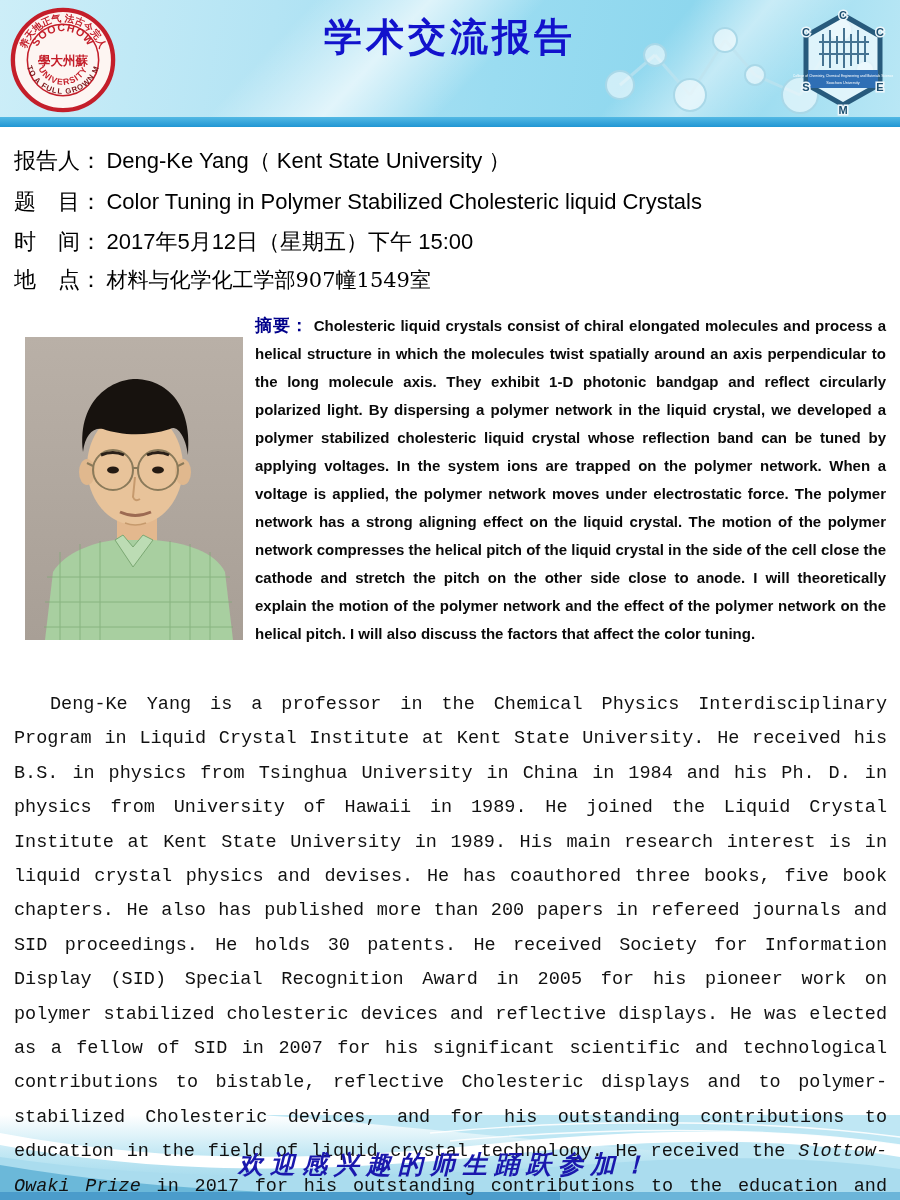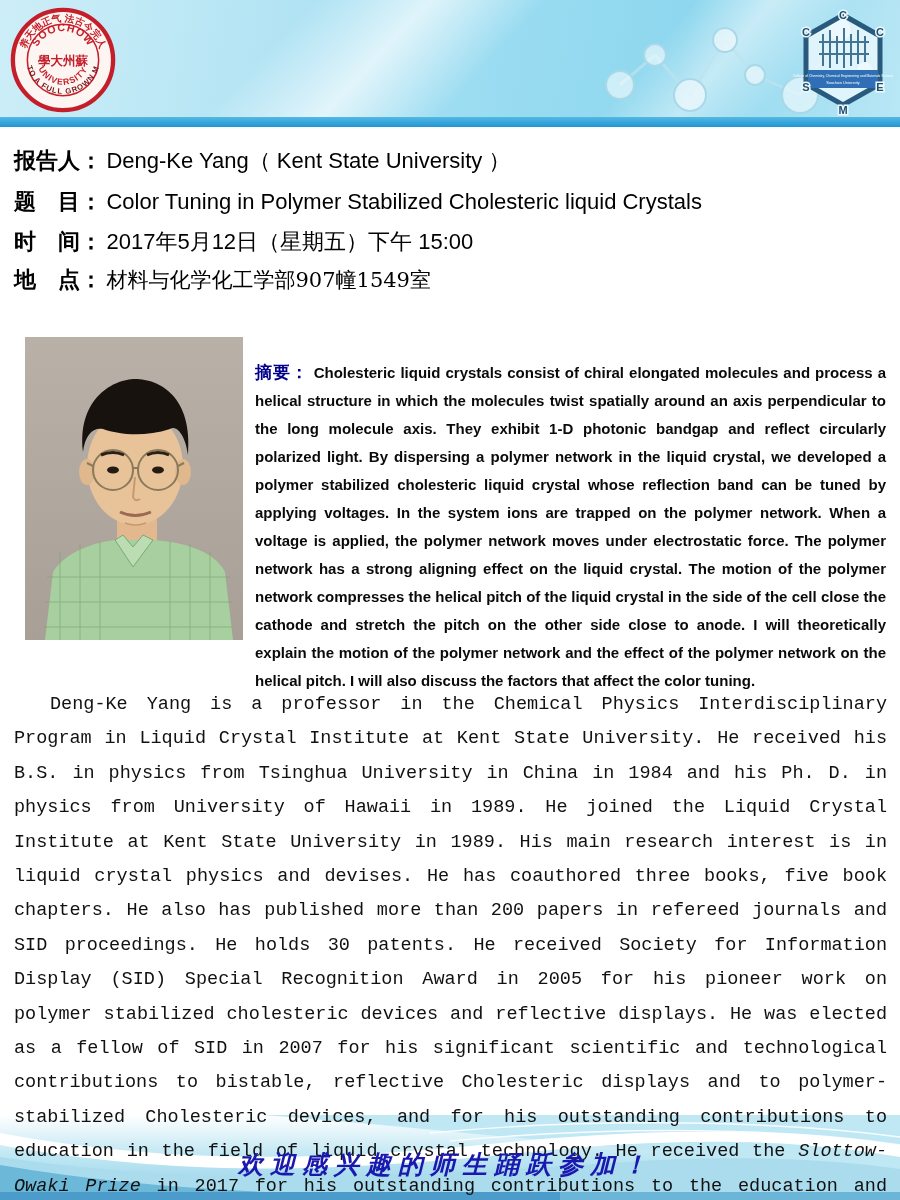--- a/index.html
+++ b/index.html
@@ -19,29 +19,29 @@
   .titles { position:absolute; left:110px; top:0; width:680px; text-align:center; }
   .title-line1 { margin-top:13px; font-size:33px; font-weight:bold; letter-spacing:1px;
     color:#1212cc; text-shadow:1px 1px 0 rgba(255,255,255,.6); white-space:nowrap; }
   .title-line2 { margin-top:12px; font-size:38px; font-weight:bold; letter-spacing:4px; color:#1212cc; }
   .seal-box { position:absolute; left:10px; top:6px; width:106px; height:108px; }
   .hex-box { position:absolute; left:793px; top:6px; width:100px; height:112px; }
 
   
   .info { position:absolute; left:14px; top:138px; width:872px; }
   .info-row { position:absolute; left:0; white-space:nowrap; }
-  .info-label { font-size:22px; font-weight:bold; color:#000; }
+  .info-label { font-size:22px; font-weight:normal; color:#000; }
   .info-value { font-size:22px; font-weight:normal; color:#000; }
   .info-row.kai .info-value { font-family:"DejaVu Serif", serif; font-weight:normal; font-size:21px; }
   .row-0 { top:8px; } .row-1 { top:49px;text-align:right; } .row-2 { top:89px; } .row-3 { top:127px; }
 
   
   .photo-box { position:absolute; left:25px; top:337px; width:218px; height:303px; }
   .abstract { position:absolute; left:255px; top:312px; width:631px;
-    font-size:15px; font-weight:bold; line-height:28px; text-align:justify; color:#0a0a0a;margin-top:47px; }
+    font-size:15px; font-weight:bold; line-height:28px; text-align:justify; color:#0a0a0a; }
   .abstract-label { color:#00008b; font-size:17px; }
 
   
   .bio { position:absolute; left:14px; top:688px; width:873px; z-index:2;
     font-size:18.5px; line-height:34.4px; text-align:justify; color:#111; }
   .bio p { text-indent:36px;font-family:Liberation Mono, monospace; }
   .bio .italic { font-style:italic; }
 
   
   .footer { position:absolute; left:0; top:1115px; width:900px; height:85px; z-index:1; }
@@ -128,20 +128,21 @@
           <text x="13" y="30">C</text>
           <text x="87" y="30">C</text>
           <text x="13" y="85">S</text>
           <text x="87" y="85">E</text>
           <text x="50" y="108">M</text>
         </g>
       </svg>
     </div>
 
     <div class="titles">
+      <div class="title-line2">学术交流报告</div>
     </div>
 
     <div class="header-strip"></div>
   </div>
 
   <div class="info">
     <div class="info-row row-0">
       <span class="info-label">报告人：</span>
       <span class="info-value">Deng-Ke Yang（ Kent State University ）</span>
     </div>

